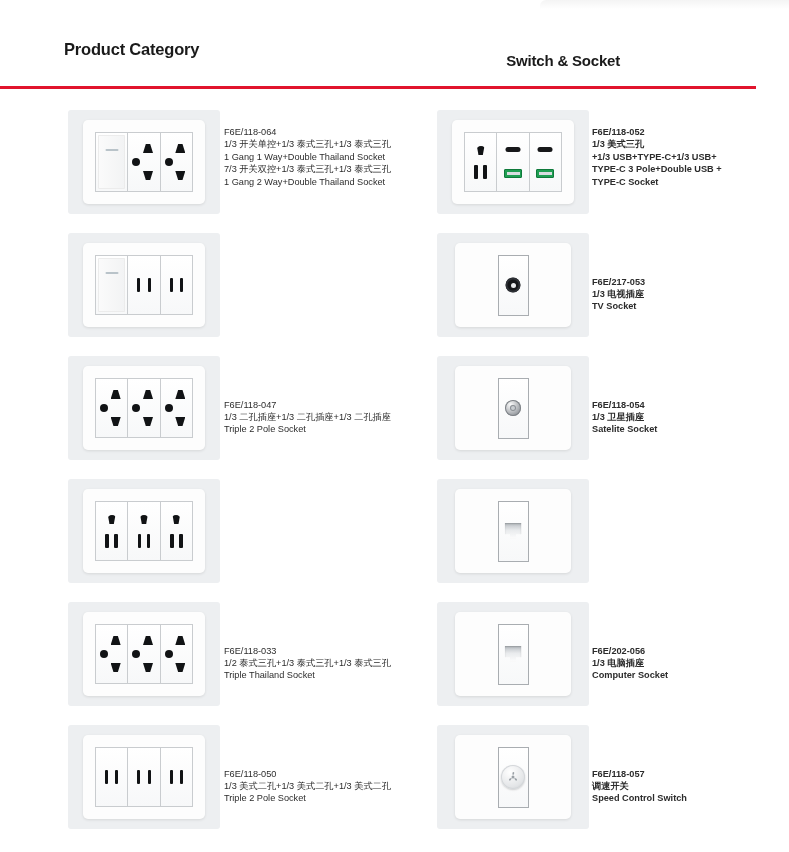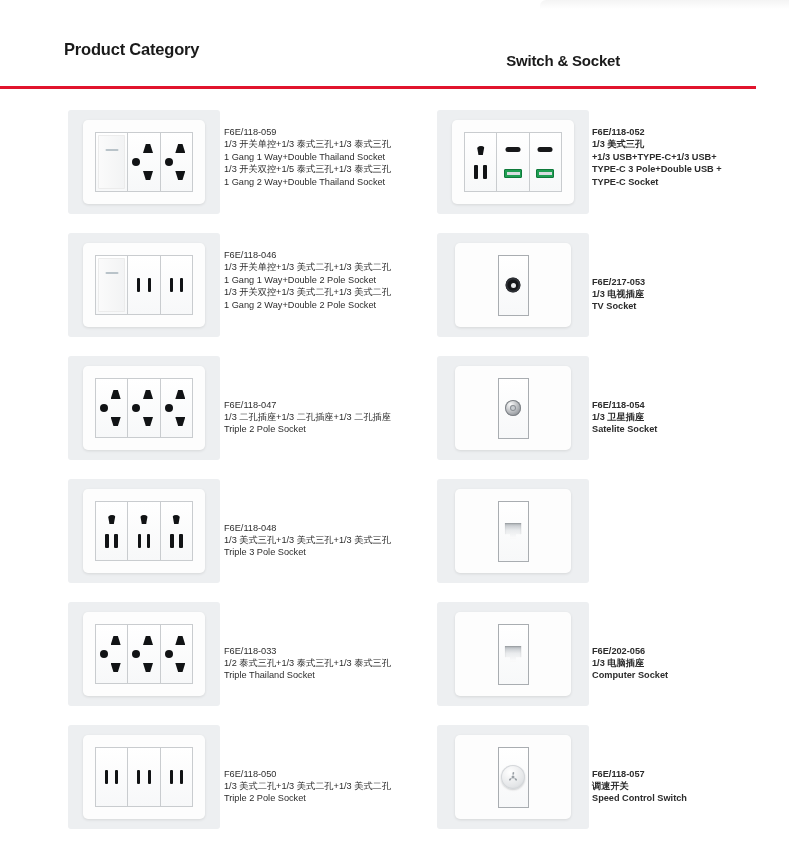--- a/index.html
+++ b/index.html
@@ -357,24 +357,24 @@
               <div class="pin-bot thai-shift"></div>
           </div>
           <div class="mod">
             <div class="thai-round"></div>
               <div class="pin-top thai-shift"></div>
               <div class="pin-bot thai-shift"></div>
           </div>
         </div>
       </div>
     </div>
-    <div class="desc left"><span>F6E/118-059</span>
+    <div class="desc left"><span>F6E/118-064</span>
 <span>1/3 开关单控+1/3 泰式三孔+1/3 泰式三孔
 1 Gang 1 Way+Double Thailand Socket
-1/3 开关双控+1/5 泰式三孔+1/3 泰式三孔
+7/3 开关双控+1/3 泰式三孔+1/3 泰式三孔
 1 Gang 2 Way+Double Thailand Socket</span></div>
 
     <div class="card right">
       <div class="plate wide">
         <div class="modrow">
           <div class="mod">
             <div class="us3">
                 <div class="gnd"></div>
                 <div class="s l"></div>
                 <div class="s r"></div>
@@ -409,25 +409,20 @@
               <div class="slot l"></div>
               <div class="slot r"></div>
             </div>
           <div class="mod">
               <div class="slot l"></div>
               <div class="slot r"></div>
             </div>
         </div>
       </div>
     </div>
-    <div class="desc left"><span>F6E/118-046</span>
-<span>1/3 开关单控+1/3 美式二孔+1/3 美式二孔
-1 Gang 1 Way+Double 2 Pole Socket
-1/3 开关双控+1/3 美式二孔+1/3 美式二孔
-1 Gang 2 Way+Double 2 Pole Socket</span></div>
 
     <div class="card right">
       <div class="plate single">
         <div class="modrow">
           <div class="mod">
               <div class="coax"></div>
             </div>
         </div>
       </div>
     </div>
@@ -497,23 +492,20 @@
           <div class="mod">
               <div class="us3">
                 <div class="gnd"></div>
                 <div class="s l"></div>
                 <div class="s r"></div>
               </div>
             </div>
         </div>
       </div>
     </div>
-    <div class="desc left vcenter"><span>F6E/118-048</span>
-<span>1/3 美式三孔+1/3 美式三孔+1/3 美式三孔
-Triple 3 Pole Socket</span></div>
 
     <div class="card right">
       <div class="plate single">
         <div class="modrow">
           <div class="mod">
               <div class="rj"></div>
             </div>
         </div>
       </div>
     </div>

